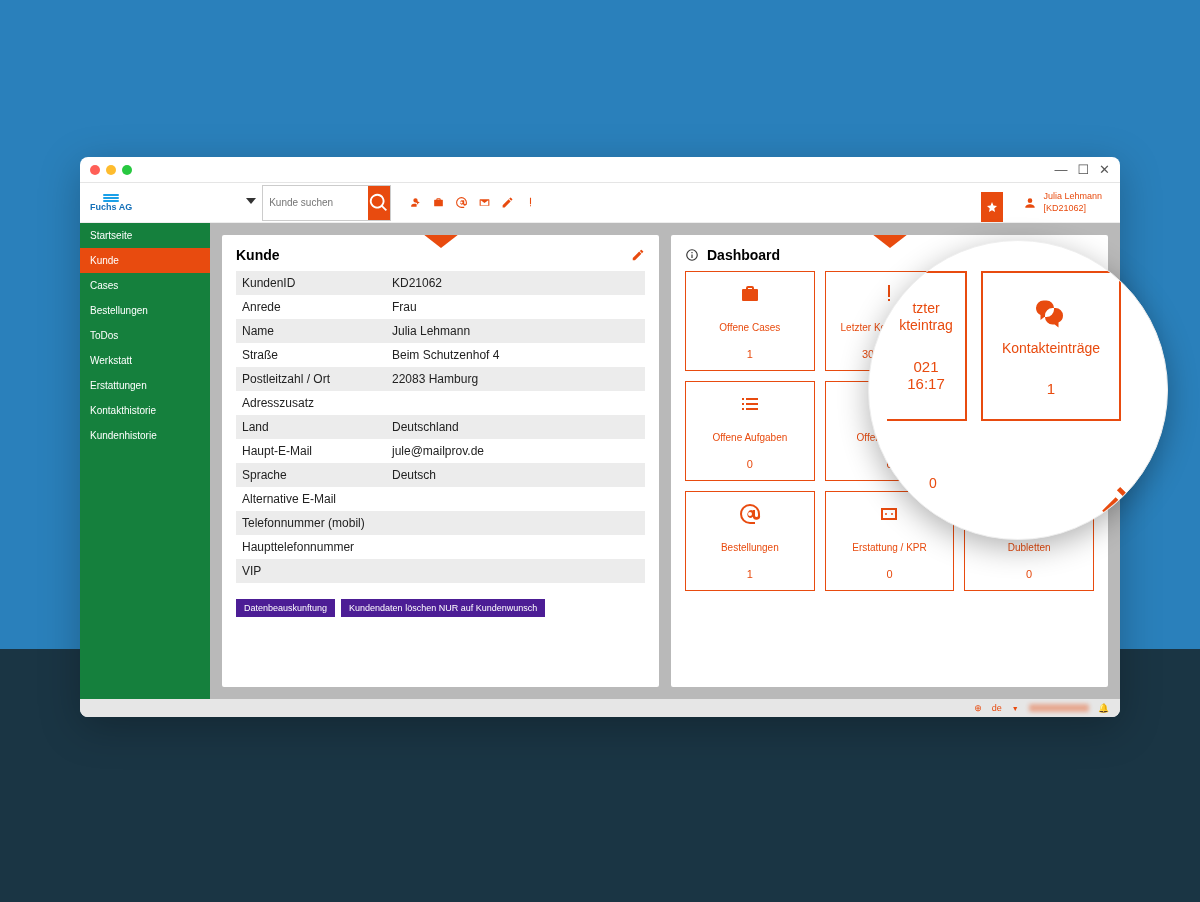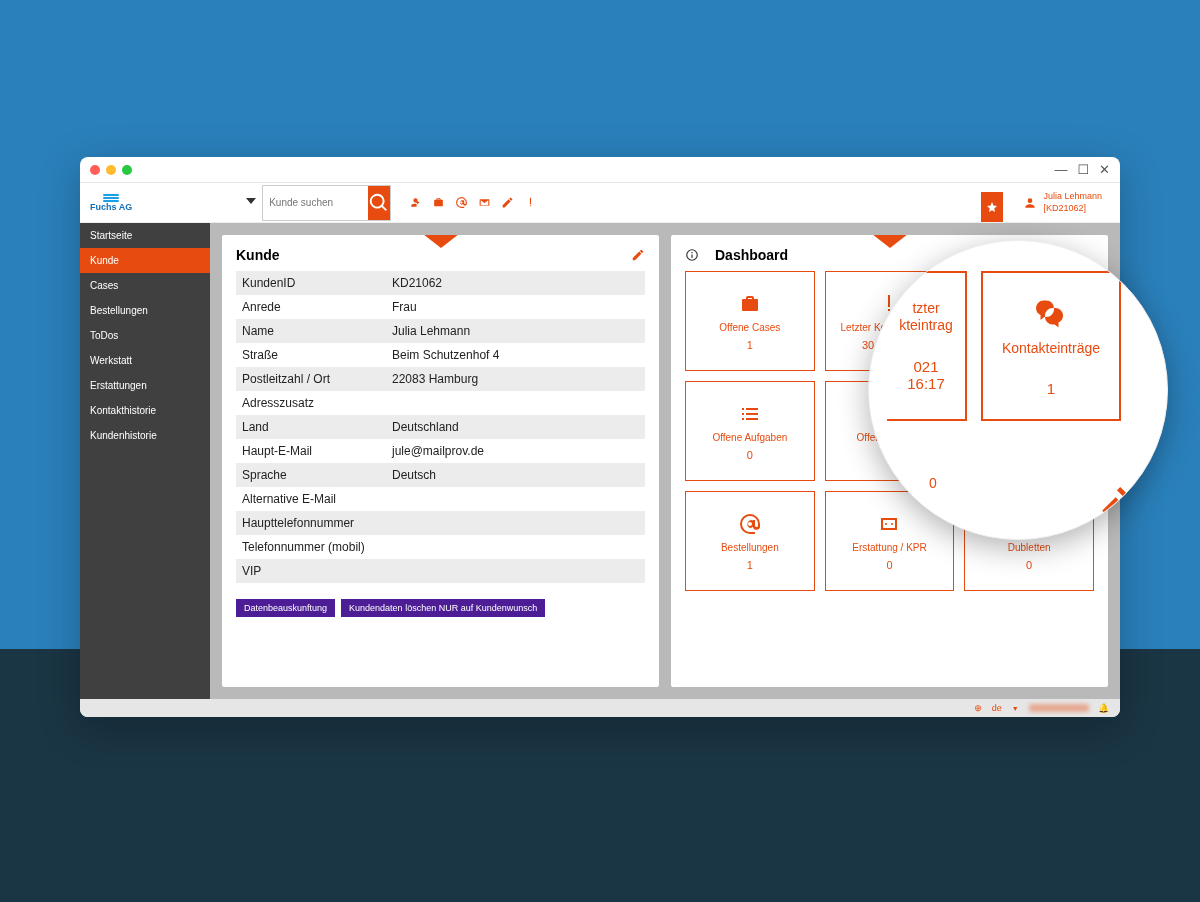--- a/index.html
+++ b/index.html
@@ -20,39 +20,39 @@
 .searchbox{display:flex;border:1px solid #ccc;height:36px}
 .searchbox input{border:none;outline:none;padding:0 6px;font-size:10px;width:105px}
 .searchbtn{width:22px;background:#e84b0f;display:flex;align-items:center;justify-content:center}
 .icnrow{display:flex;gap:10px;align-items:center;margin-left:6px}
 .icnrow svg{width:13px;height:13px;fill:#e84b0f}
 .star-tab{margin-left:auto;width:22px;height:30px;background:#e84b0f;display:flex;align-items:center;justify-content:center;align-self:flex-end}
 .star-tab svg{width:12px;height:12px;fill:#fff}
 .userbox{display:flex;align-items:center;gap:6px;padding:0 8px;color:#e84b0f;font-size:9px;line-height:1.3}
 .userbox svg{width:14px;height:14px;fill:#e84b0f}
 .body{flex:1;display:flex;min-height:0}
-.sidebar{width:130px;background:#404040;color:#fff;font-size:10px}
+.sidebar{width:130px;background:#15803d;color:#fff;font-size:10px}
 .sb-item{padding:7px 10px;cursor:pointer}
 .sb-item.active{background:#e84b0f}
 .content{flex:1;background:#b9b9b9;padding:12px;display:flex;gap:12px;min-height:0;position:relative}
 .panel{background:#fff;border-radius:2px;flex:1;display:flex;flex-direction:column;min-height:0;position:relative;overflow:hidden}
 .panel-tab{position:absolute;top:-1px;left:50%;transform:translateX(-50%);width:0;height:0;border-left:18px solid transparent;border-right:18px solid transparent;border-top:14px solid #e84b0f}
 .panel-hd{display:flex;align-items:center;justify-content:space-between;padding:12px 14px 8px;font-weight:600;font-size:14px}
 .panel-hd svg{width:14px;height:14px;fill:#e84b0f}
-.panel-hd-l{display:flex;align-items:center;gap:16px}
+.panel-hd-l{display:flex;align-items:center;gap:8px}
 .panel-hd-l svg{fill:#333}
 .kv{padding:0 14px 10px;font-size:12px;overflow:auto}
 .kv-row{display:flex;padding:5px 6px}
 .kv-row:nth-child(odd){background:#ececec}
 .kv-k{width:150px;color:#222}
 .kv-v{flex:1;color:#222}
 .btns{padding:6px 14px 12px;display:flex;gap:6px}
 .obtn{background:#4c1d95;color:#fff;font-size:9px;padding:4px 8px;border:none;cursor:pointer}
 .dash{padding:0 14px 14px;display:grid;grid-template-columns:repeat(3,1fr);gap:10px;overflow:hidden}
-.tile{border:1.5px solid #e84b0f;display:flex;flex-direction:column;align-items:center;justify-content:center;padding:10px 4px;gap:6px;color:#e84b0f;font-size:10px;text-align:center;min-height:100px}
+.tile{border:1.5px solid #e84b0f;display:flex;flex-direction:column;align-items:center;justify-content:space-between;padding:10px 4px;gap:6px;color:#e84b0f;font-size:10px;text-align:center;min-height:100px}
 .tile svg{width:24px;height:24px;fill:#e84b0f}
 .tile .val{font-size:11px}
 .footer{height:18px;background:#e6e6e6;display:flex;align-items:center;justify-content:flex-end;gap:10px;padding:0 10px;font-size:9px;color:#e84b0f}
 .footer .blur{width:60px;height:8px;background:#e84b0f;opacity:.4;filter:blur(2px);border-radius:2px}
 .zoom{position:absolute;top:240px;left:868px;width:300px;height:300px;border-radius:50%;background:#fff;box-shadow:0 8px 30px rgba(0,0,0,.3);overflow:hidden;border:1px solid #eee}
 .zoom-inner{position:absolute;inset:0;padding:26px 18px;display:flex;flex-direction:column;}
 .zoom-top{display:flex;gap:14px;margin-top:4px}
 .ztile{border:2px solid #e84b0f;width:140px;height:150px;display:flex;flex-direction:column;align-items:center;justify-content:center;gap:8px;color:#e84b0f;font-size:14px;text-align:center;padding:8px}
 .ztile svg{width:36px;height:36px;fill:#e84b0f}
 .ztile.left{width:80px;font-size:13px;border-left:none}
@@ -193,25 +193,25 @@
             </div>
             <div class="kv-row">
               <div class="kv-k">Sprache</div>
               <div class="kv-v">Deutsch</div>
             </div>
             <div class="kv-row">
               <div class="kv-k">Alternative E-Mail</div>
               <div class="kv-v"></div>
             </div>
             <div class="kv-row">
+              <div class="kv-k">Telefonnummer (mobil)</div>
+              <div class="kv-v"></div>
+            </div>
+            <div class="kv-row">
               <div class="kv-k">Haupttelefonnummer</div>
-              <div class="kv-v"></div>
-            </div>
-            <div class="kv-row">
-              <div class="kv-k">Telefonnummer (mobil)</div>
               <div class="kv-v"></div>
             </div>
             <div class="kv-row">
               <div class="kv-k">VIP</div>
               <div class="kv-v"></div>
             </div>
           </div>
         <div class="btns">
           <button class="obtn">Datenbeauskunftung</button>
           <button class="obtn">Kundendaten löschen NUR auf Kundenwunsch</button>

